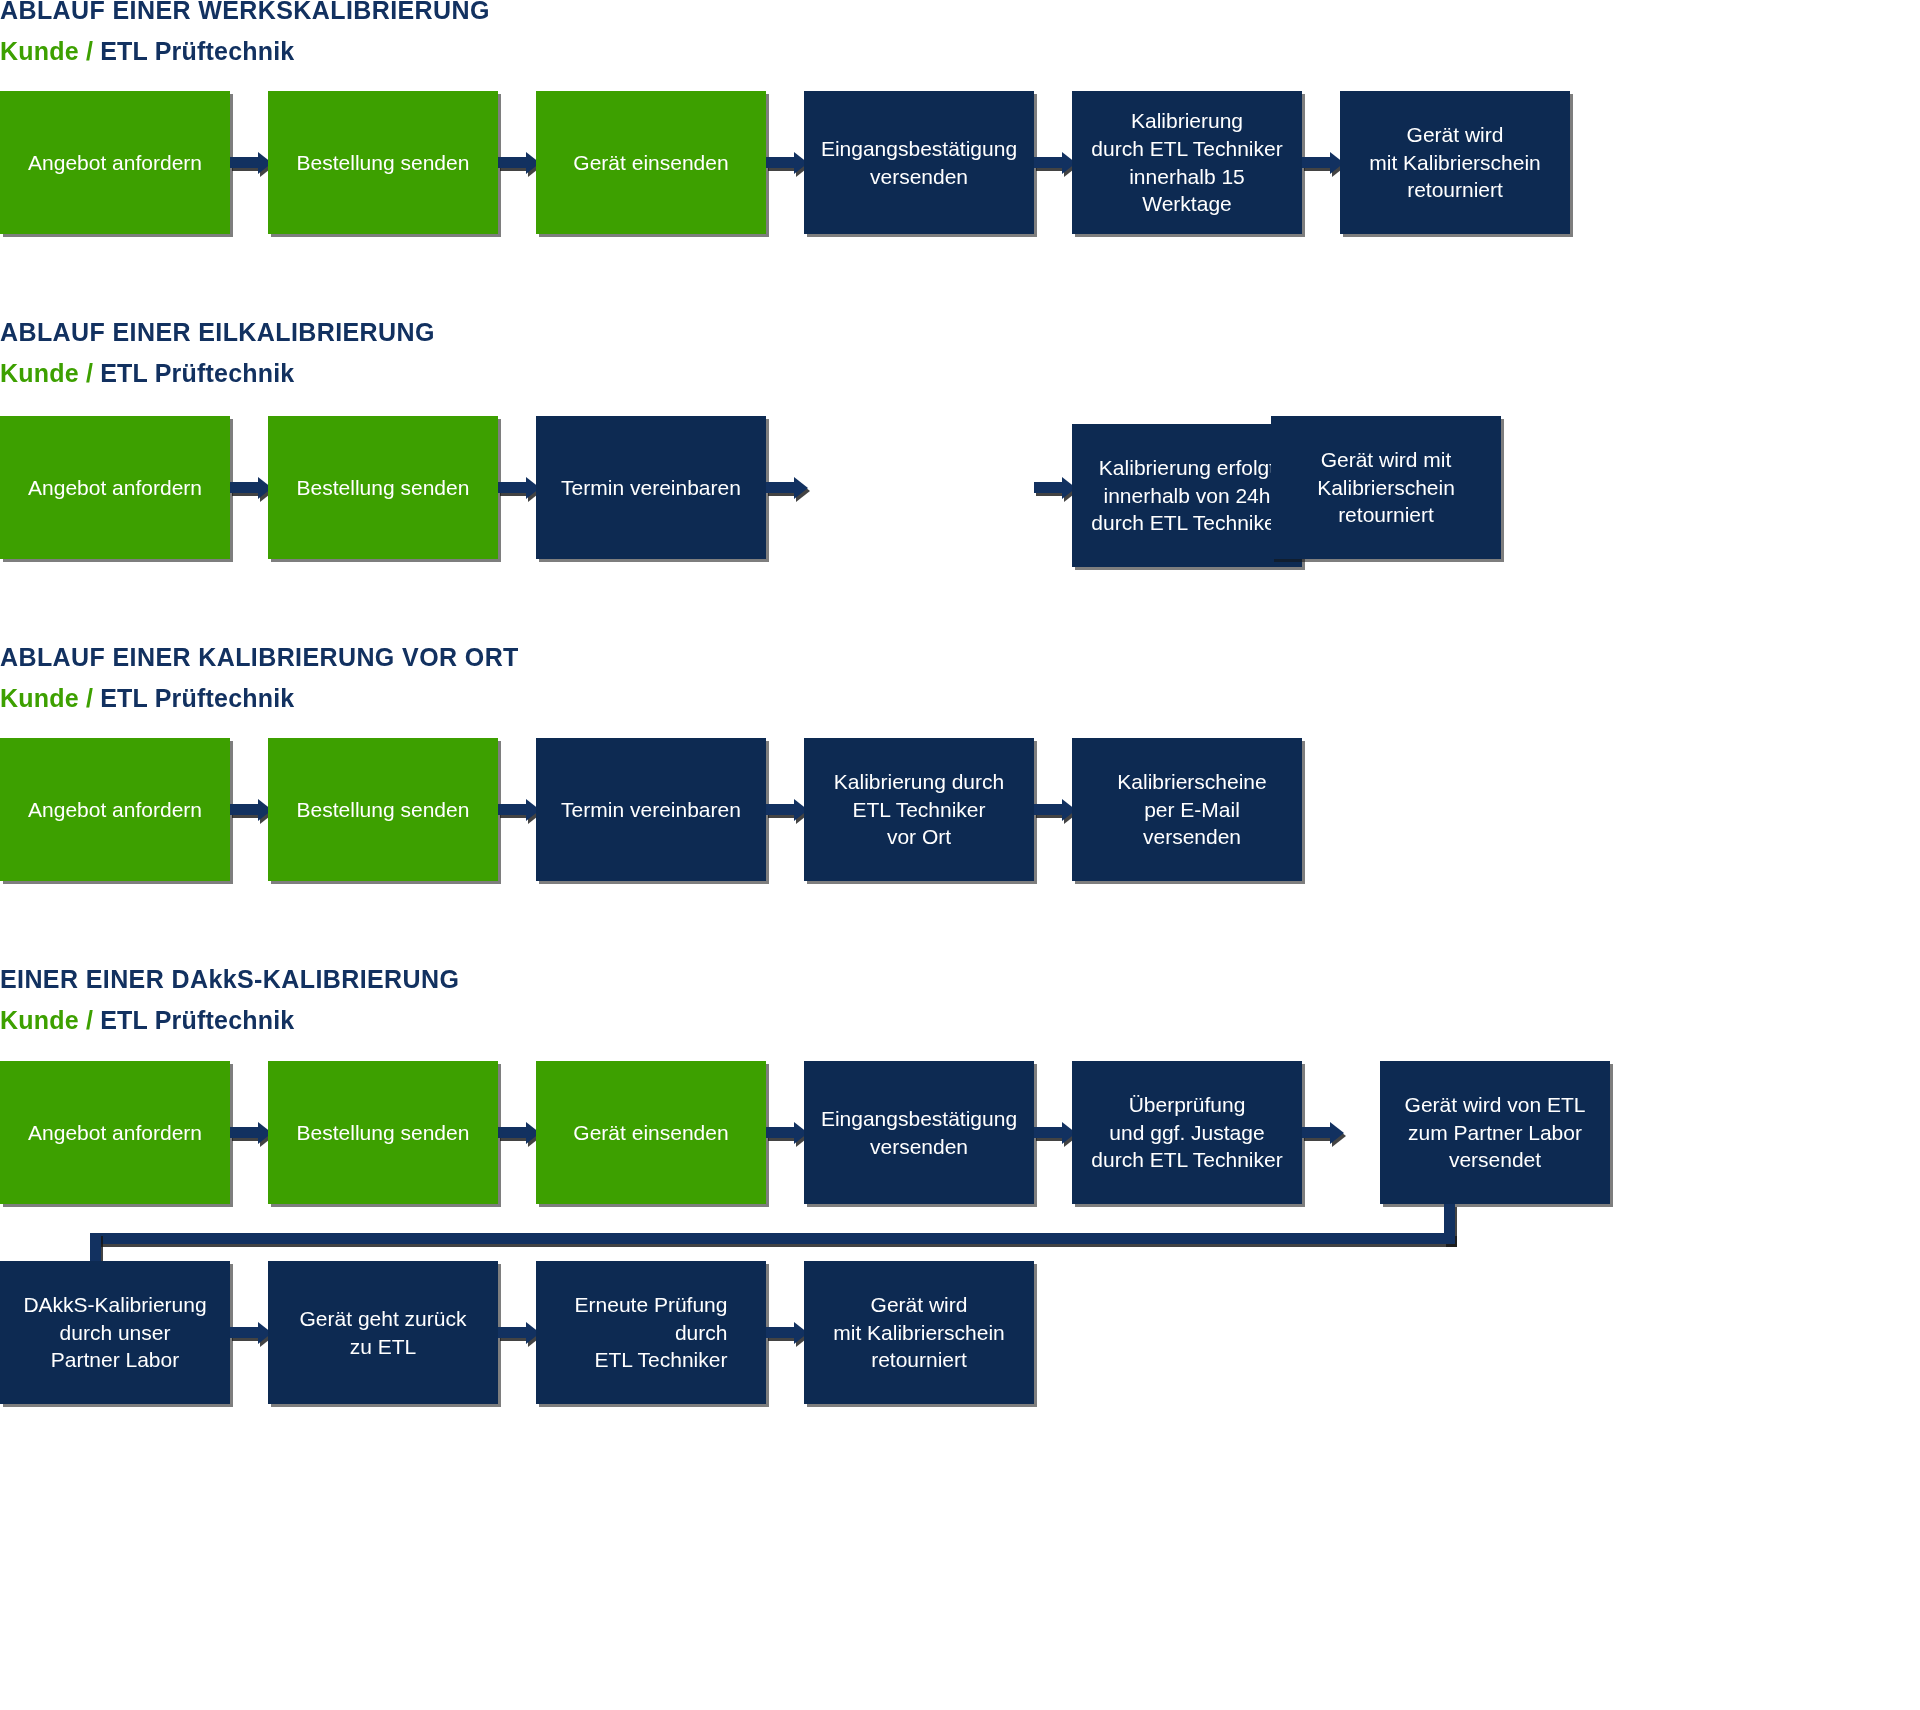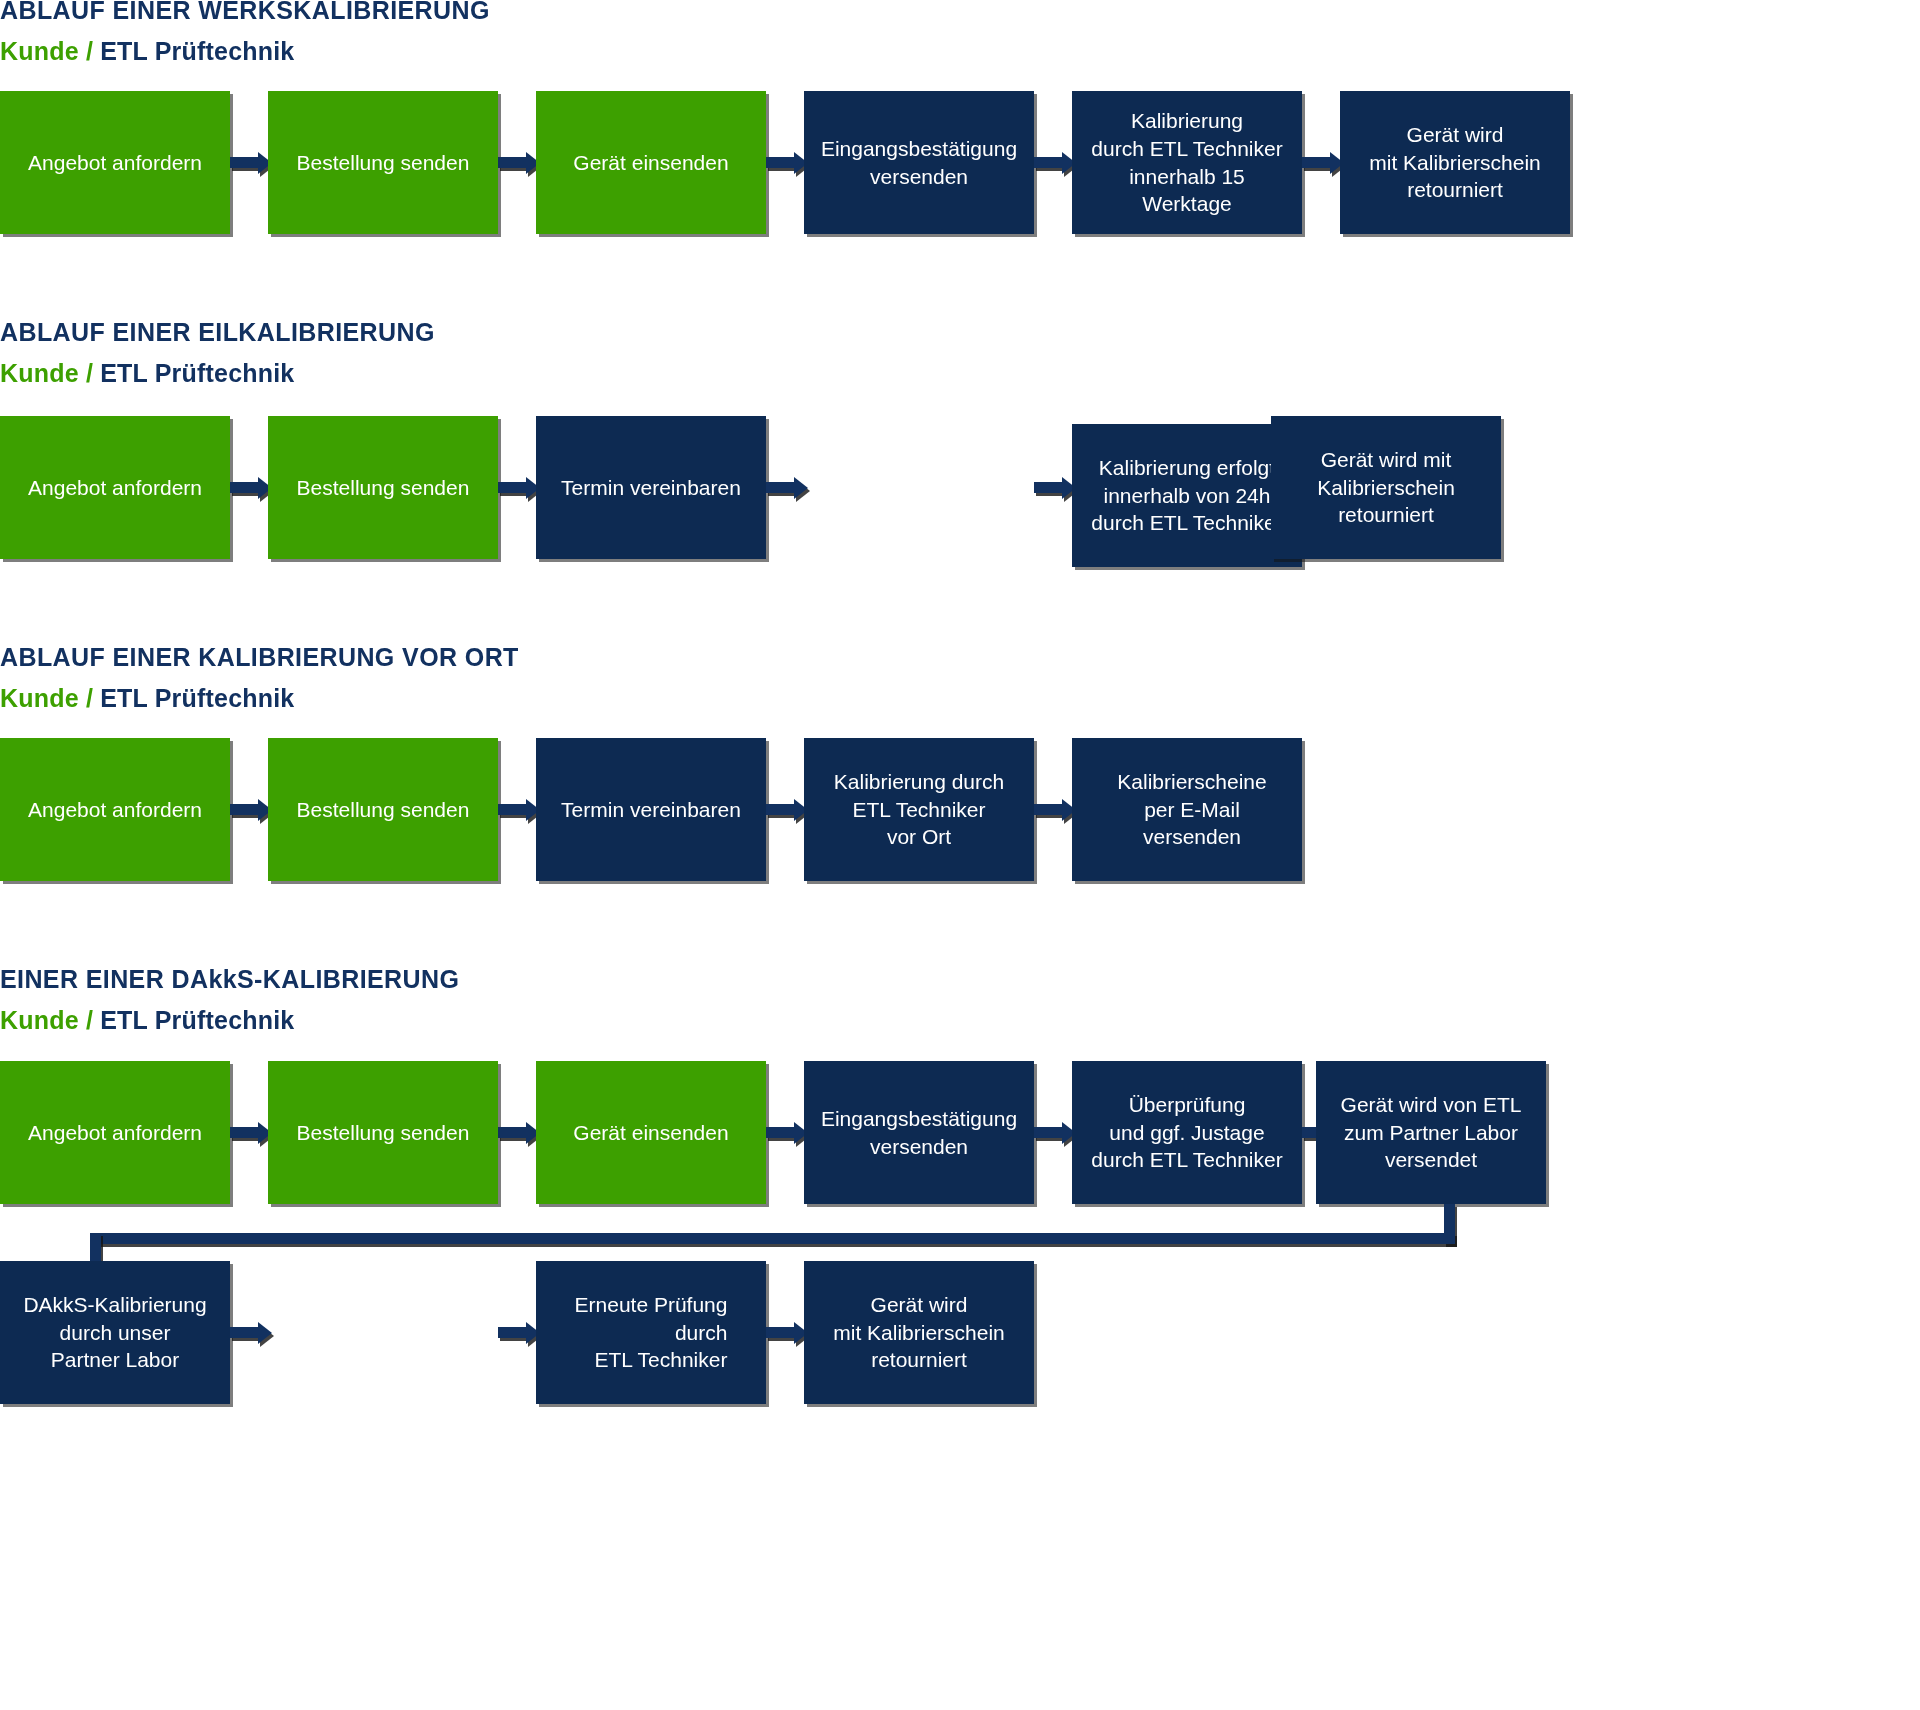--- a/index.html
+++ b/index.html
@@ -177,30 +177,31 @@
 
   <div class="box green" style="left:536px; top:1061px; width:230px; height:143px;">Gerät einsenden</div>
   <div class="arrow" style="left:766px; top:1127px; width:29px;"></div>
 
   <div class="box navy" style="left:804px; top:1061px; width:230px; height:143px;">Eingangsbestätigung<br>versenden</div>
   <div class="arrow" style="left:1034px; top:1127px; width:29px;"></div>
 
   <div class="box navy" style="left:1072px; top:1061px; width:230px; height:143px;">Überprüfung<br>und ggf. Justage<br>durch ETL Techniker</div>
   <div class="arrow" style="left:1302px; top:1127px; width:29px;"></div>
 
-  <div class="box navy" style="left:1316px; top:1061px; width:230px; height:143px;">Gerät wird von ETL<br>zum Partner Labor<br>versendet</div>
+  <div class="box navy" style="left:1380px; top:1061px; width:230px; height:143px;">Gerät wird von ETL<br>zum Partner Labor<br>versendet</div>
 
   <div class="elbow-seg" style="left:1444px; top:1204px; width:11px; height:40px;"></div>
   <div class="elbow-seg" style="left:90px; top:1233px; width:1365px; height:11px;"></div>
   <div class="elbow-seg" style="left:90px; top:1233px; width:11px; height:48px;"></div>
   <div class="elbow-head" style="left:84px; top:1277px;"></div>
 
   <div class="box navy" style="left:0px; top:1261px; width:230px; height:143px;">DAkkS-Kalibrierung<br>durch unser<br>Partner Labor</div>
   <div class="arrow" style="left:230px; top:1327px; width:29px;"></div>
 
+  <div class="box navy" style="left:268px; top:1261px; width:230px; height:143px;">Gerät geht zurück<br>zu ETL</div>
   <div class="arrow" style="left:498px; top:1327px; width:29px;"></div>
 
   <div class="box navy" style="left:536px; top:1261px; width:230px; height:143px;text-align:right;">Erneute Prüfung<br>durch<br>ETL Techniker</div>
   <div class="arrow" style="left:766px; top:1327px; width:29px;"></div>
 
   <div class="box navy" style="left:804px; top:1261px; width:230px; height:143px;">Gerät wird<br>mit Kalibrierschein<br>retourniert</div>
 
 </div>
 
 </body></html>

